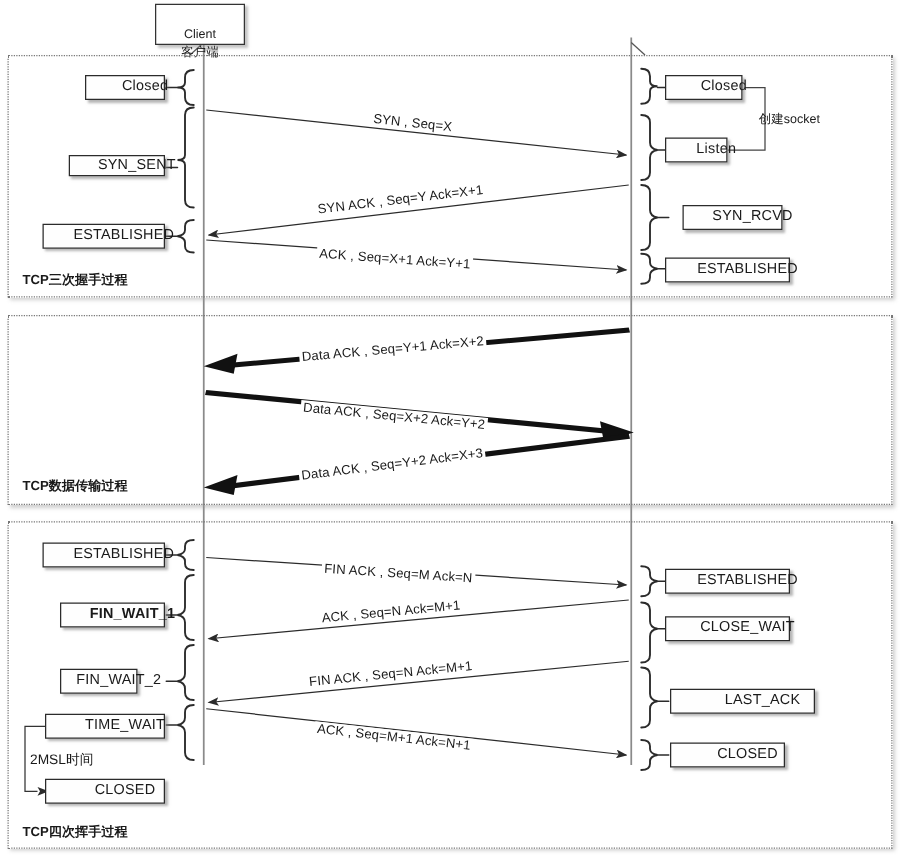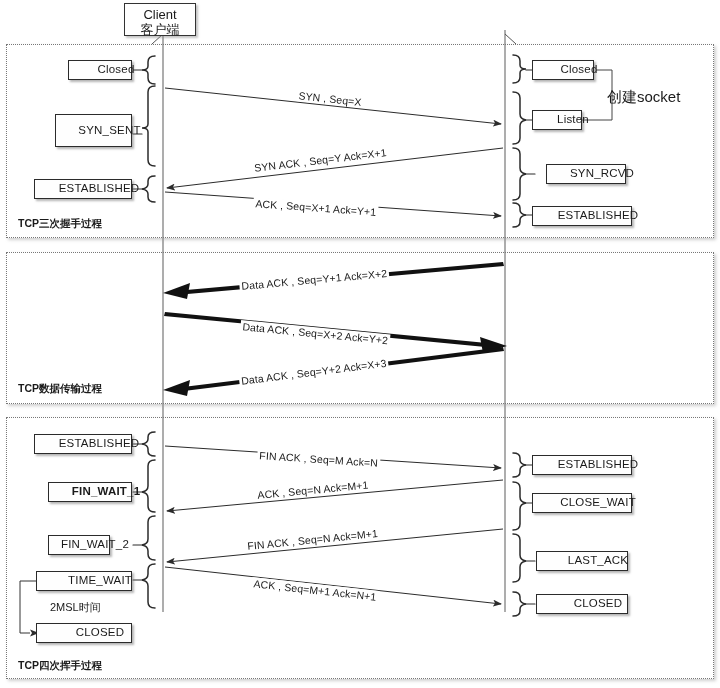--- a/index.html
+++ b/index.html
@@ -23,24 +23,24 @@
     white-space:nowrap;
     letter-spacing:.2px;
     box-sizing:border-box;
     padding-left:32px;
   }
   .hdrbox{
     position:absolute;
     background:#ffffff;
     border:1px solid #333;
     box-shadow:2px 2px 2px rgba(140,140,140,.5);
-    font-size:13px;
+    font-size:10px;
     text-align:center;
     line-height:15px;
-    padding-top:3px;
+    padding-top:16px;
     box-sizing:border-box;
   }
   .hdrbox span{display:block;}
 
   
   .sect{
     position:absolute;
     border:1px dotted #777;
     background:transparent;
     box-shadow:2px 2px 3px rgba(150,150,150,.45);
@@ -59,21 +59,21 @@
     position:absolute;
     font-size:10.5px;
     white-space:nowrap;
     background:#ffffff;
     padding:0 2px;
     transform-origin:left center;
     letter-spacing:.1px;
   }
   .note{
     position:absolute;
-    font-size:15px;
+    font-size:10px;
     white-space:nowrap;
   }
   .note-cn{font-size:11px;}
 </style>
 </head>
 <body>
 
 <div id="stage">
 
   <svg viewBox="0 0 720 688">
@@ -190,48 +190,48 @@
   <div class="sect" style="left:6px;top:44px;width:708px;height:194px;"></div>
   <div class="sect-label" style="left:18px;top:217px;">TCP三次握手过程</div>
 
   <div class="sect" style="left:6px;top:252px;width:708px;height:152px;"></div>
   <div class="sect-label" style="left:18px;top:382px;">TCP数据传输过程</div>
 
   <div class="sect" style="left:6px;top:417px;width:708px;height:262px;"></div>
   <div class="sect-label" style="left:18px;top:659px;">TCP四次挥手过程</div>
 
   <div class="sbox" style="left:68px;top:60px;width:64px;height:20px;">Closed</div>
-  <div class="sbox" style="left:55px;top:114px;width:77px;height:33px;">SYN_SENT</div>
+  <div class="sbox" style="left:55px;top:124px;width:77px;height:17px;">SYN_SENT</div>
   <div class="sbox" style="left:34px;top:179px;width:98px;height:20px;">ESTABLISHED</div>
 
   <div class="sbox" style="left:34px;top:434px;width:98px;height:20px;">ESTABLISHED</div>
   <div class="sbox" style="left:48px;top:482px;width:84px;height:20px;font-weight:bold;">FIN_WAIT_1</div>
   <div class="sbox" style="left:48px;top:535px;width:62px;height:20px;">FIN_WAIT_2</div>
   <div class="sbox" style="left:36px;top:571px;width:96px;height:20px;">TIME_WAIT</div>
   <div class="sbox" style="left:36px;top:623px;width:96px;height:20px;">CLOSED</div>
 
   <div class="sbox" style="left:532px;top:60px;width:62px;height:20px;">Closed</div>
   <div class="sbox" style="left:532px;top:110px;width:50px;height:20px;text-align:right;">Listen</div>
   <div class="sbox" style="left:532px;top:164px;width:80px;height:20px;margin-left:14px;">SYN_RCVD</div>
   <div class="sbox" style="left:532px;top:206px;width:100px;height:20px;">ESTABLISHED</div>
 
   <div class="sbox" style="left:532px;top:455px;width:100px;height:20px;">ESTABLISHED</div>
   <div class="sbox" style="left:532px;top:493px;width:100px;height:20px;">CLOSE_WAIT</div>
-  <div class="sbox" style="left:536px;top:551px;width:92px;height:20px;">LAST_ACK</div>
+  <div class="sbox" style="left:536px;top:551px;width:116px;height:20px;">LAST_ACK</div>
   <div class="sbox" style="left:536px;top:594px;width:92px;height:20px;">CLOSED</div>
 
   <div class="alabel" style="left:296px;top:95px;transform:rotate(6.1deg) translateY(-50%);">SYN , Seq=X</div>
   <div class="alabel" style="left:253px;top:168px;transform:rotate(-6.8deg) translateY(-50%);">SYN ACK , Seq=Y Ack=X+1</div>
   <div class="alabel" style="left:253px;top:203px;transform:rotate(4.1deg) translateY(-50%);">ACK , Seq=X+1 Ack=Y+1</div>
 
   <div class="alabel" style="left:240px;top:286px;transform:rotate(-5.0deg) translateY(-50%);">Data ACK , Seq=Y+1 Ack=X+2</div>
   <div class="alabel" style="left:240px;top:326px;transform:rotate(5.5deg) translateY(-50%);">Data ACK , Seq=X+2 Ack=Y+2</div>
   <div class="alabel" style="left:240px;top:381px;transform:rotate(-7.1deg) translateY(-50%);">Data ACK , Seq=Y+2 Ack=X+3</div>
 
   <div class="alabel" style="left:257px;top:455px;transform:rotate(3.7deg) translateY(-50%);">FIN ACK , Seq=M Ack=N</div>
   <div class="alabel" style="left:256px;top:495px;transform:rotate(-5.3deg) translateY(-50%);">ACK , Seq=N Ack=M+1</div>
   <div class="alabel" style="left:246px;top:546px;transform:rotate(-5.6deg) translateY(-50%);">FIN ACK , Seq=N Ack=M+1</div>
   <div class="alabel" style="left:251px;top:583px;transform:rotate(6.3deg) translateY(-50%);">ACK , Seq=M+1 Ack=N+1</div>
 
   <div class="note" style="left:607px;top:88px;">创建socket</div>
-  <div class="note note-cn" style="left:24px;top:600px;margin-left:26px;">2MSL时间</div>
+  <div class="note note-cn" style="left:24px;top:600px;">2MSL时间</div>
 
 </div>
 
 </body></html>

